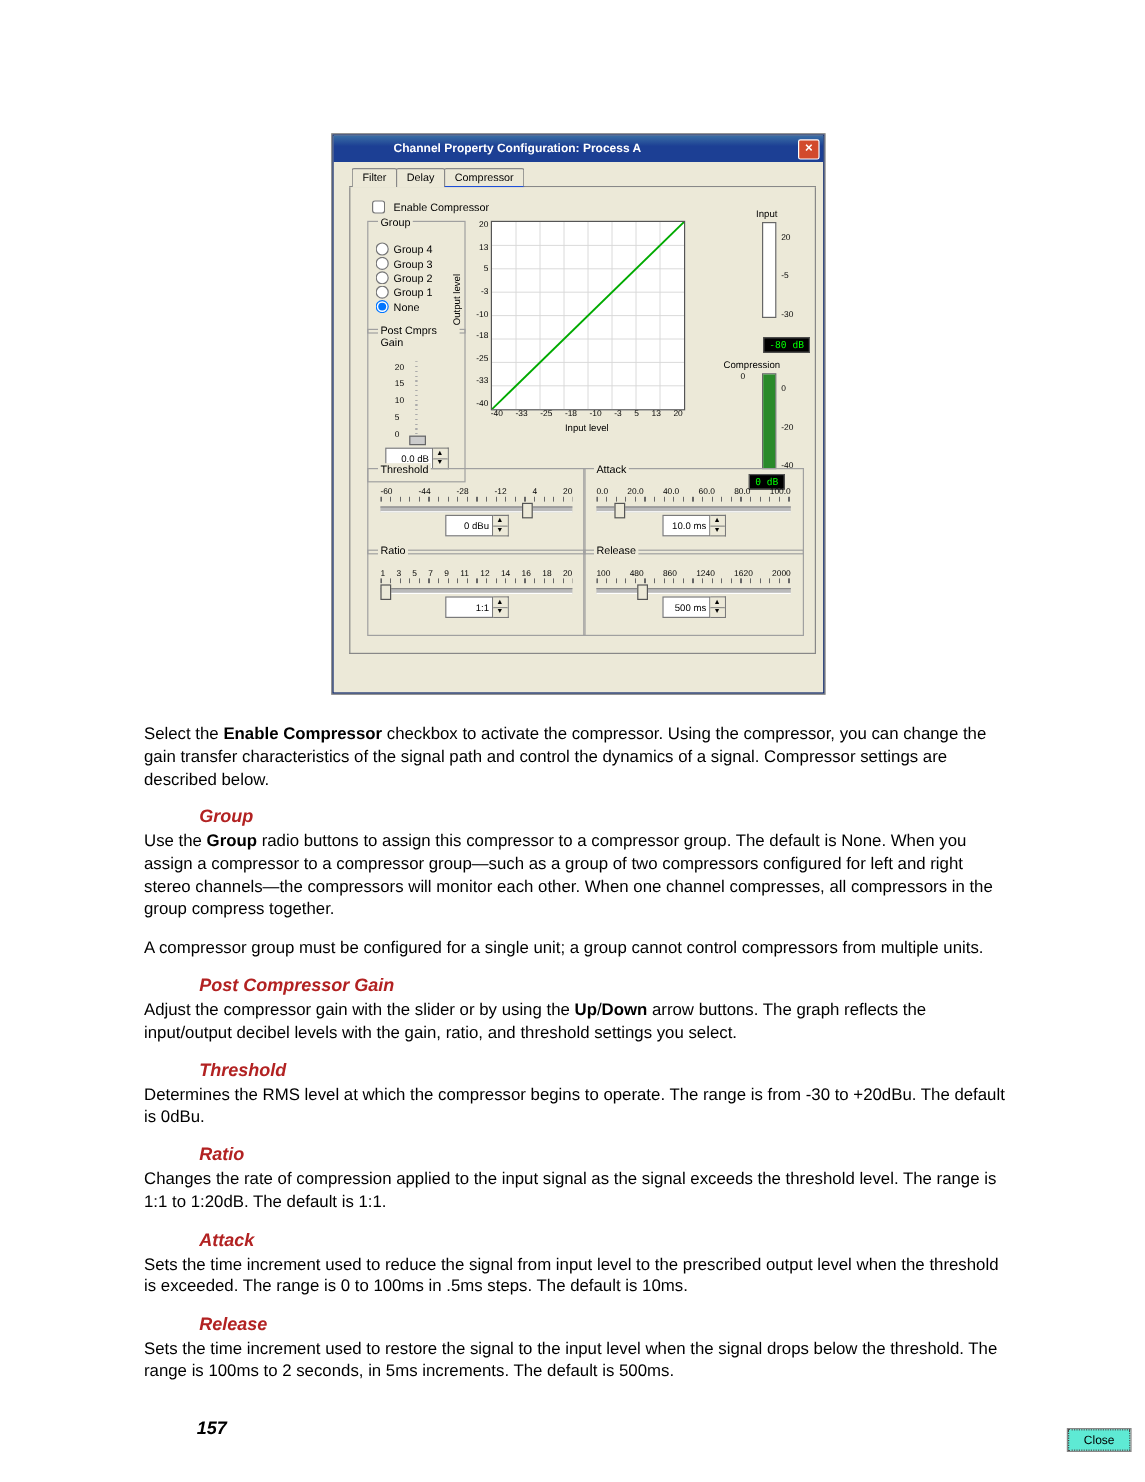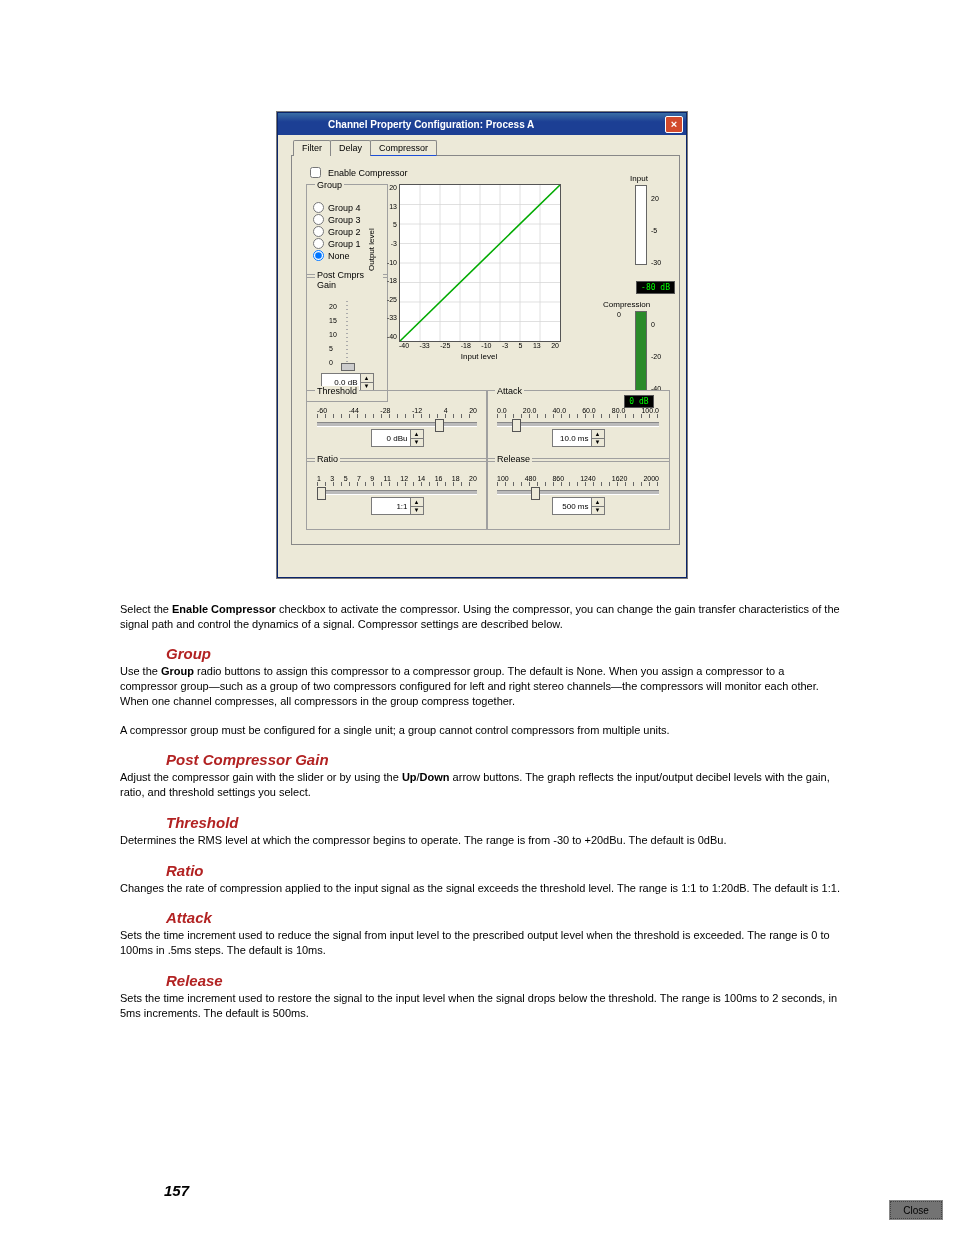--- a/index.html
+++ b/index.html
@@ -35,21 +35,21 @@
   .gain-rail { position:absolute; left:5px; top:0; width:2px; height:70px; background:repeating-linear-gradient(to bottom,#aaa,#aaa 1px,transparent 1px,transparent 4px); }
   .gain-thumb { position:absolute; left:0; width:12px; height:6px; background:#ccc; border:1px solid #666; bottom:0; }
   .gain-ticks { position:absolute; left:16px; top:-1px; font-size:7px; line-height:14px; }
   .num-box { display:flex; justify-content:center; margin-top:2px; }
   .num-box input { width:34px; height:14px; font-size:8px; border:1px solid #7a7a7a; text-align:right; padding-right:2px; }
   .spin { width:12px; height:16px; display:flex; flex-direction:column; border:1px solid #7a7a7a; border-left:none; }
   .spin span { flex:1; display:flex; align-items:center; justify-content:center; font-size:6px; background:#ece9d8; cursor:pointer; }
   .spin span:first-child { border-bottom:1px solid #7a7a7a; }
 
   
-  .graph { position:absolute; left:85px; top:28px; width:182px; height:174px; }
+  .graph { position:absolute; left:95px; top:28px; width:182px; height:174px; }
   .graph .ylab { position:absolute; left:-6px; top:50%; transform:rotate(-90deg) translate(0,-50%); transform-origin:left top; font-size:8px; }
   .graph-plot { position:absolute; left:22px; top:0; width:160px; height:156px; background:#fff; border:1px solid #555; }
   .curve { position:absolute; left:0; top:0; width:100%; height:100%; }
   .graph .xticks { position:absolute; left:22px; top:158px; width:160px; font-size:7px; display:flex; justify-content:space-between; }
   .graph .yticks { position:absolute; left:0; top:0; height:156px; width:20px; font-size:7px; text-align:right; display:flex; flex-direction:column; justify-content:space-between; }
   .graph .xlabel { position:absolute; left:22px; top:168px; width:160px; text-align:center; font-size:8px; }
 
   
   .meters { position:absolute; right:4px; top:18px; width:72px; height:210px; font-size:8px; }
   .meter-bar { width:10px; height:78px; background:#fff; border:1px solid #666; position:relative; margin:2px auto; }
@@ -61,24 +61,24 @@
   .hslider-box { position:absolute; width:168px; height:56px; }
   .fs-thr { left:14px; top:234px; }
   .fs-rat { left:14px; top:302px; }
   .fs-atk { left:194px; top:234px; width:170px; }
   .fs-rel { left:194px; top:302px; width:170px; }
   .hs-ticks { display:flex; justify-content:space-between; font-size:7px; margin:0 4px; }
   .hs-rail { height:3px; background:#bbb; margin:4px 4px 2px 4px; position:relative; border-top:1px solid #888; border-bottom:1px solid #fff; }
   .hs-thumb { position:absolute; top:-4px; width:7px; height:11px; background:#ece9d8; border:1px solid #555; }
   .hs-minor { height:4px; margin:0 4px 2px 4px; background:repeating-linear-gradient(to right,#666 0,#666 1px,transparent 1px,transparent 8px); }
 
-  .btn-close { position:absolute; right:12px; bottom:16px; width:52px; height:18px; border:1px dotted #444; outline:1px solid #888; background:#737373; font-size:10px; cursor:pointer; }
-
-  
-  p.body { font-size:11px; line-height:1.34; margin:0 0 14px 0; }
+  .btn-close { position:absolute; right:12px; bottom:26px; width:52px; height:18px; border:1px dotted #444; outline:1px solid #888; background:#5eead4; font-size:10px; cursor:pointer; }
+
+  
+  p.body { font-size:14px; line-height:1.34; margin:0 0 14px 0; }
   h3.section { font-family:Arial,Helvetica,sans-serif; font-style:italic; font-weight:bold; font-size:15px; color:#b22222; margin:0 0 2px 46px; }
   .page-num { position:absolute; left:164px; bottom:36px; font-weight:bold; font-style:italic; font-size:15px; }
 </style>
 </head>
 <body>
 
 <div class="page-content">
 
   <div class="dialog-wrap">
     <div class="dialog">

